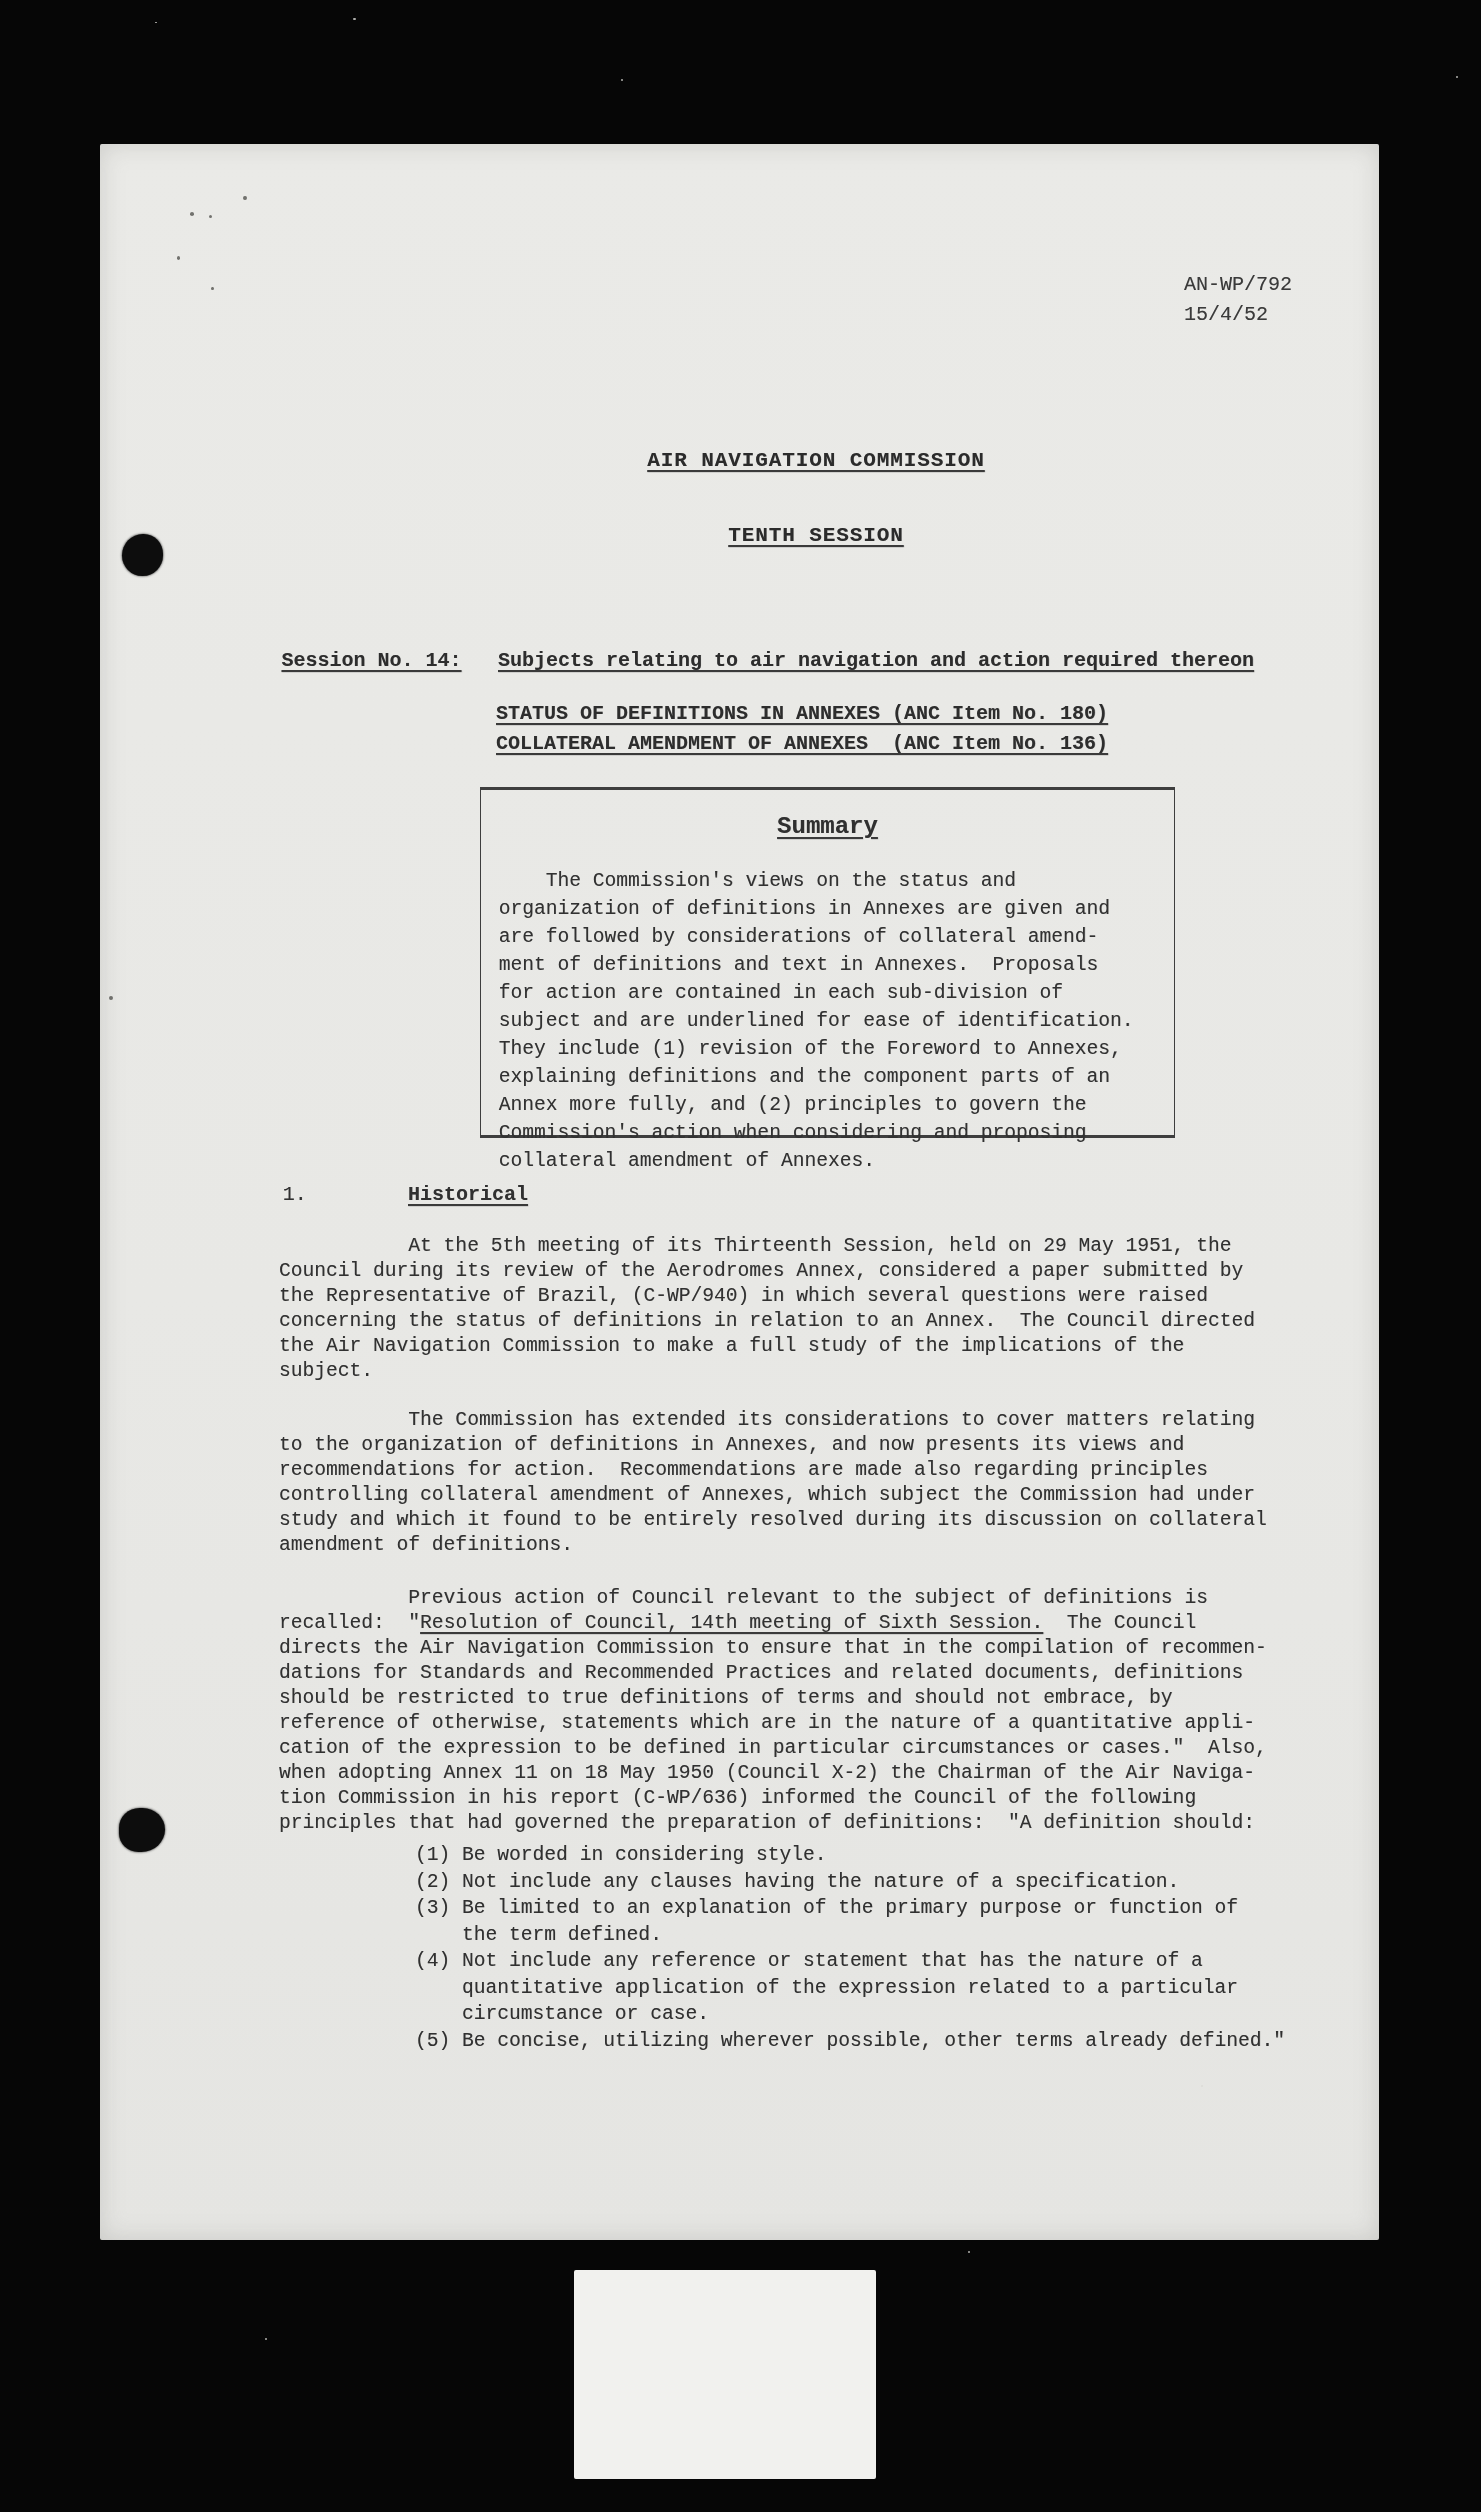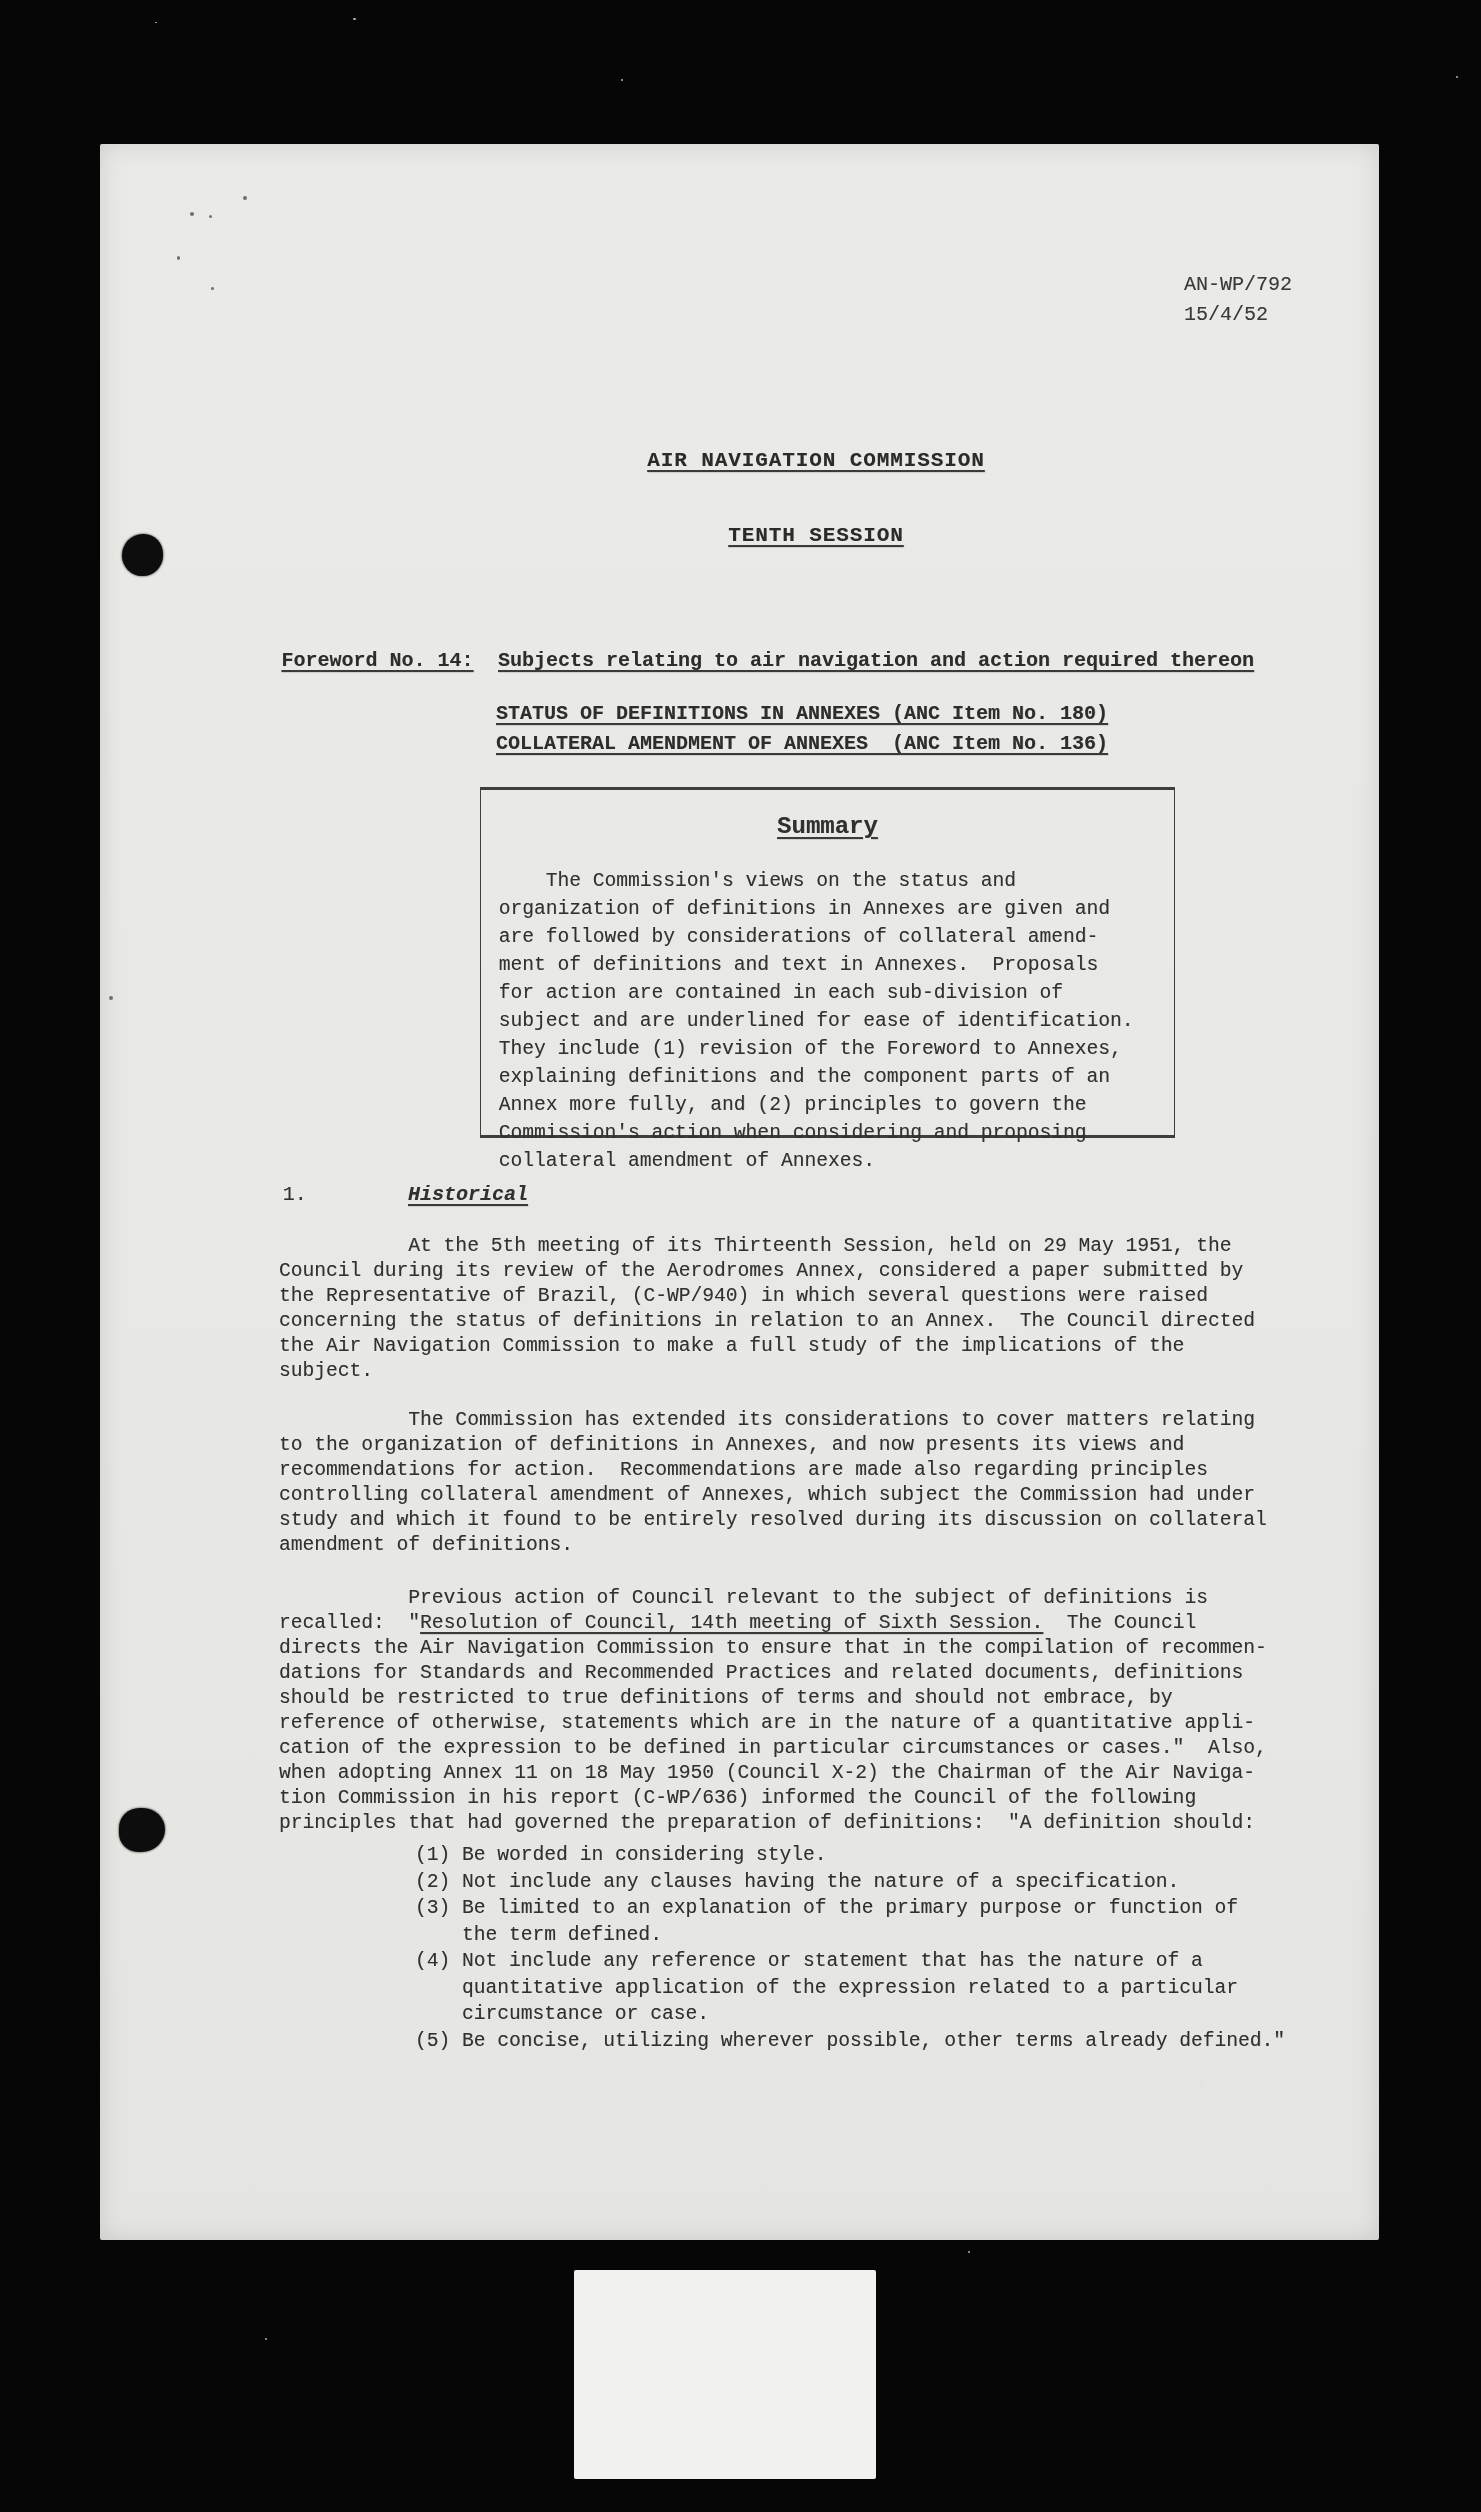--- a/index.html
+++ b/index.html
@@ -35,21 +35,21 @@
   .subject-row{top:505px;left:0;width:100%;height:29px;}
   .status-block{left:217px;top:555px;line-height:30px;}
   .summary-box{
     left:201px;top:643px;width:695px;height:351px;
     border:1.9px solid #3e3e3e;border-top-width:3.2px;border-bottom-width:3.2px;
     box-sizing:border-box;
   }
   .sum-title{position:absolute;left:0;width:100%;top:23px;text-align:center;font-size:24px;}
   .sum-body{position:absolute;left:17.7px;top:77px;font-size:19.6px;line-height:28px;white-space:pre;color:#313131;}
   .sec-num{left:3.8px;top:1039px;font-size:20px;}
-  .sec-head{left:129px;top:1039px;font-size:20px;font-style:italic;}
+  .sec-head{left:129px;top:1039px;font-size:20px;}
   .para{left:0;white-space:pre;}
   .plist{left:136px;top:1698px;font-size:19.6px;line-height:26.5px;}
   .pitem{white-space:pre;padding-left:47px;text-indent:-47px;margin:0;}
   .hole{position:absolute;background:#0d0d0d;box-shadow:0 0 1.9px 0.6px rgba(20,20,20,0.6);}
   .hole1{left:21.5px;top:390px;width:41px;height:42px;border-radius:52% 48% 50% 50%;}
   .hole2{left:19px;top:1664px;width:46px;height:44px;border-radius:48% 52% 55% 45%;}
   .whitecard{
     position:absolute;left:574px;top:2270px;width:302px;height:209px;
     background:#f1f1ee;border-radius:1.9px;
   }
@@ -78,21 +78,21 @@
       <div>AN-WP/792</div>
       <div>15/4/52</div>
     </div>
 
     <div class="abs center" style="top:305px;"><span class="u b title-lg">AIR NAVIGATION COMMISSION</span></div>
 
     <div class="abs center" style="top:380px;"><span class="u b title-lg">TENTH SESSION</span></div>
 
 
     <div class="abs subject-row hd">
-      <span class="abs u b" style="left:2.5px;">Foreword No. 14:</span>
+      <span class="abs u b" style="left:2.5px;">Session No. 14:</span>
       <span class="abs u b" style="left:219px;">Subjects relating to air navigation and action required thereon</span>
     </div>
 
     <div class="abs status-block hd">
       <div class="pre"><span class="u b">STATUS OF DEFINITIONS IN ANNEXES (ANC Item No. 180)</span></div>
       <div class="pre"><span class="u b">COLLATERAL AMENDMENT OF ANNEXES  (ANC Item No. 136)</span></div>
     </div>
 
     <div class="abs summary-box">
       <div class="sum-title"><span class="u b">Summary</span></div>

